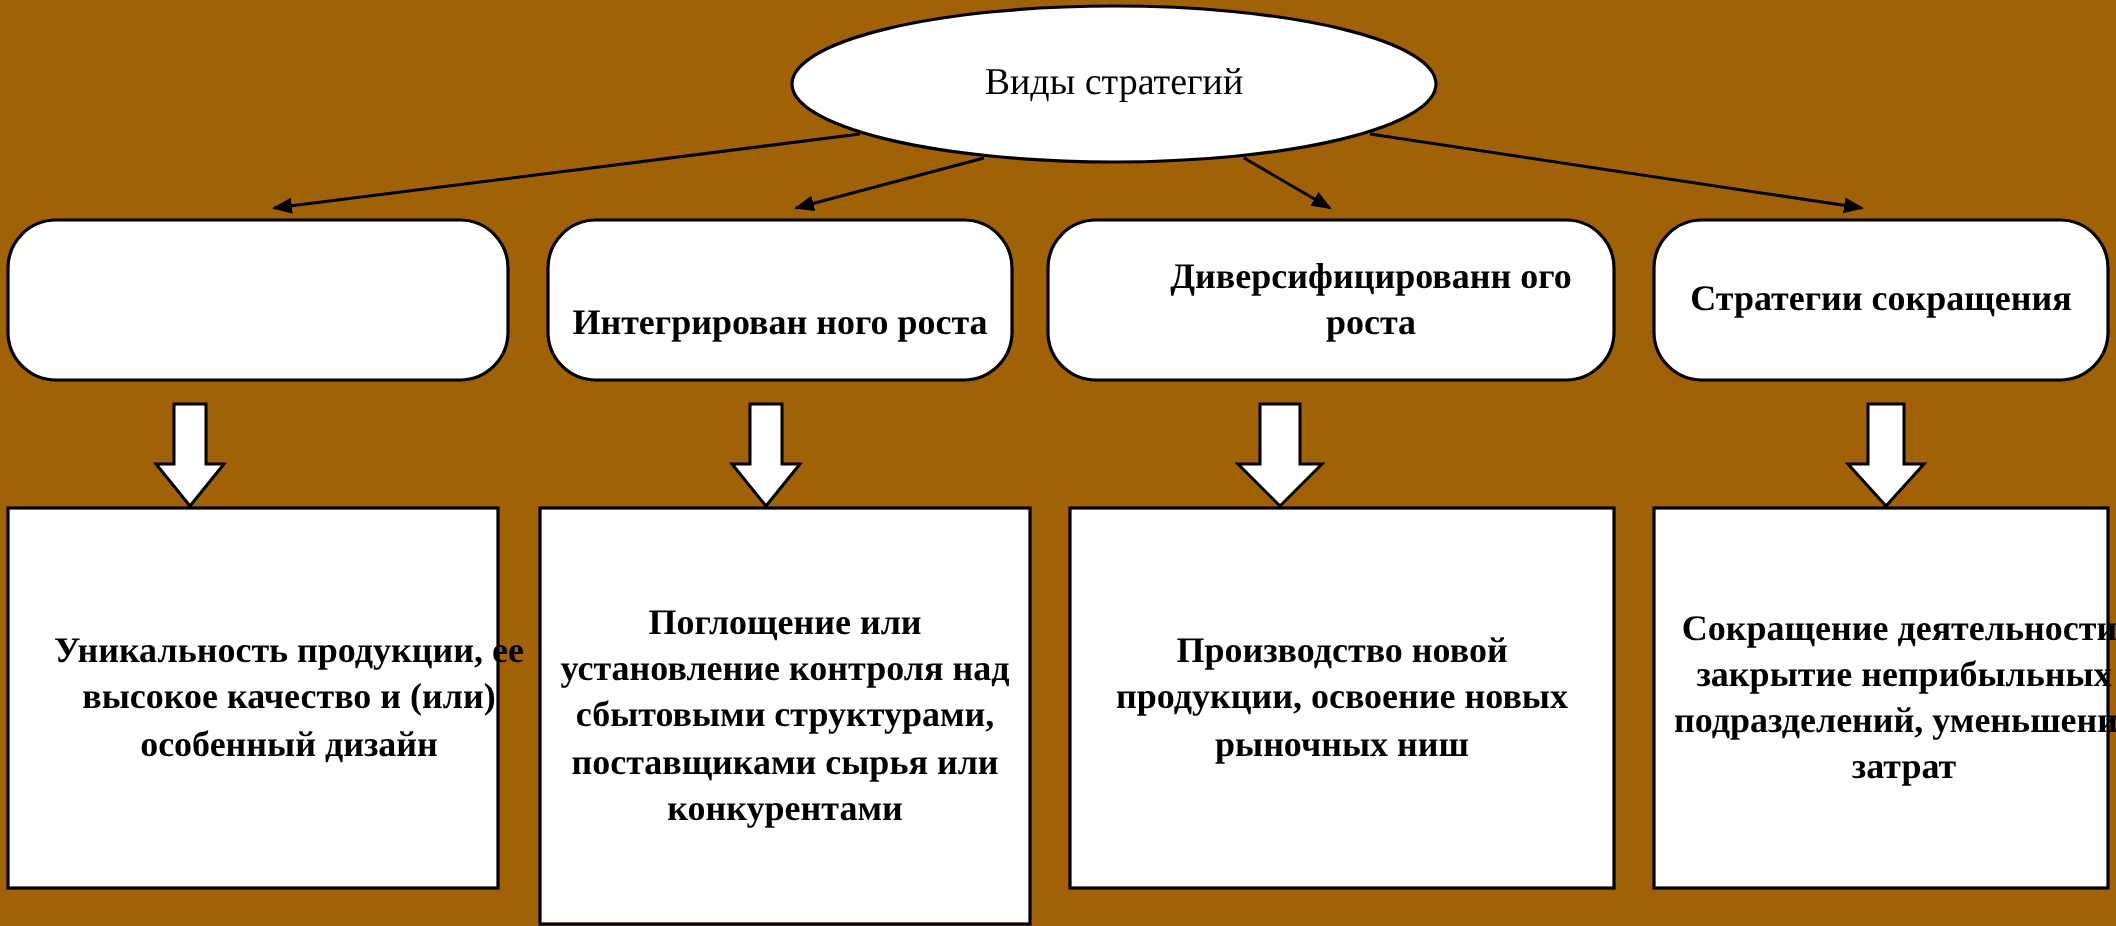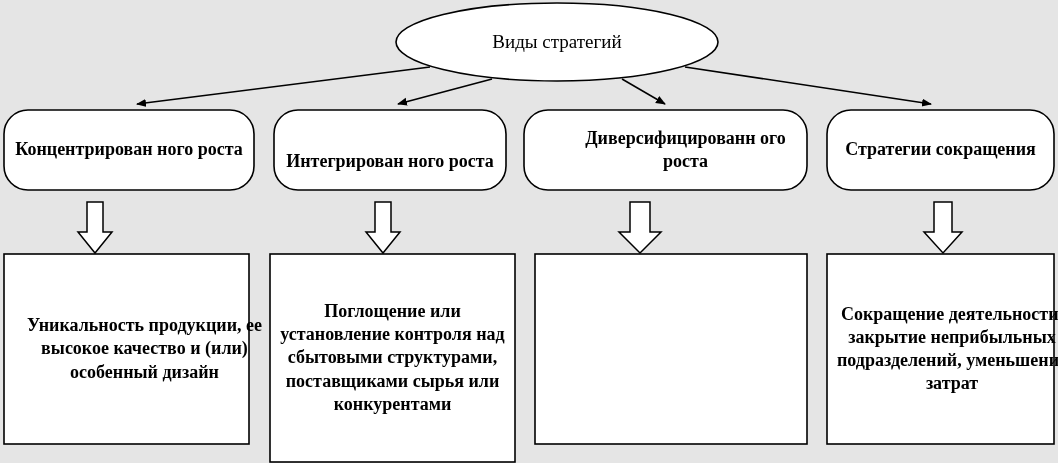--- a/index.html
+++ b/index.html
@@ -9,21 +9,21 @@
   }
   body {
     font-family: "Liberation Serif", serif;
     color: #000000;
   }
   #diagram {
     position: relative;
     width: 1058px;
     height: 463px;
     overflow: hidden;
-    background: #e5e5e5;
+    background: #a16207;
   }
   #svg-layer {
     position: absolute;
     left: 0;
     top: 0;
     width: 1058px;
     height: 463px;
   }
   .node-text {
     position: absolute;
@@ -79,22 +79,22 @@
     <path d="M934,202 L952,202 L952,232 L962,232 L943,253 L924,232 L934,232 Z" fill="#ffffff" stroke="#000000" stroke-width="1.5"></path>
 
     <rect x="4" y="254" width="245" height="190" fill="#ffffff" stroke="#000000" stroke-width="1.6"></rect>
     <rect x="270" y="254" width="245" height="208" fill="#ffffff" stroke="#000000" stroke-width="1.6"></rect>
     <rect x="535" y="254" width="272" height="190" fill="#ffffff" stroke="#000000" stroke-width="1.6"></rect>
     <rect x="827" y="254" width="227" height="190" fill="#ffffff" stroke="#000000" stroke-width="1.6"></rect>
   </svg>
 
   <div class="node-text root-label" style="left:396px; top:3px; width:322px; height:78px;">Виды стратегий</div>
 
-  <div class="node-text cat-label" style="left:4px; top:110px; width:250px; height:80px;">Концентрирован ного роста</div>
   <div class="node-text cat-label" style="left:274px; top:110px; width:232px; height:80px;margin-top:12px;">Интегрирован ного роста</div>
   <div class="node-text cat-label" style="left:524px; top:110px; width:283px; height:80px;padding-left:48px;">Диверсифицированн ого роста</div>
   <div class="node-text cat-label" style="left:827px; top:110px; width:227px; height:80px;">Стратегии сокращения</div>
 
   <div class="node-text desc-label" style="left:12px; top:254px; width:265px; height:190px;">Уникальность продукции, ее высокое качество и (или) особенный дизайн</div>
   <div class="node-text desc-label" style="left:270px; top:254px; width:245px; height:208px;border-radius:26px;">Поглощение или установление контроля над сбытовыми структурами, поставщиками сырья или конкурентами</div>
+  <div class="node-text desc-label" style="left:535px; top:254px; width:272px; height:190px;">Производство новой продукции, освоение новых рыночных ниш</div>
   <div class="node-text desc-label" style="left:827px; top:254px; width:250px; height:190px;">Сокращение деятельности, закрытие неприбыльных подразделений, уменьшение затрат</div>
 
 </div>
 
 </body></html>

